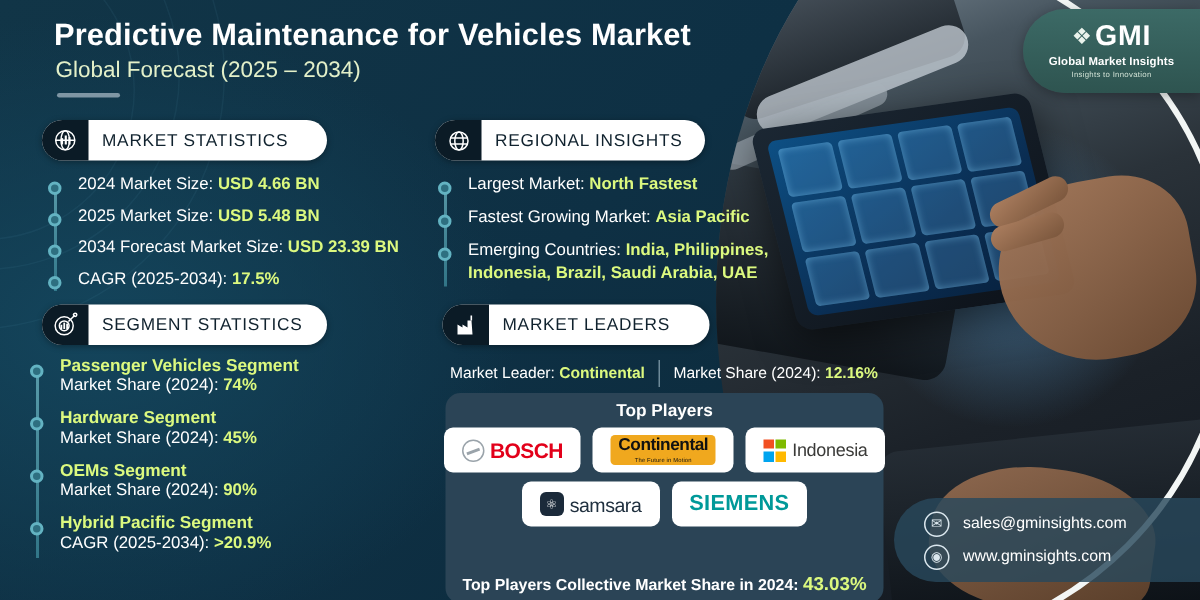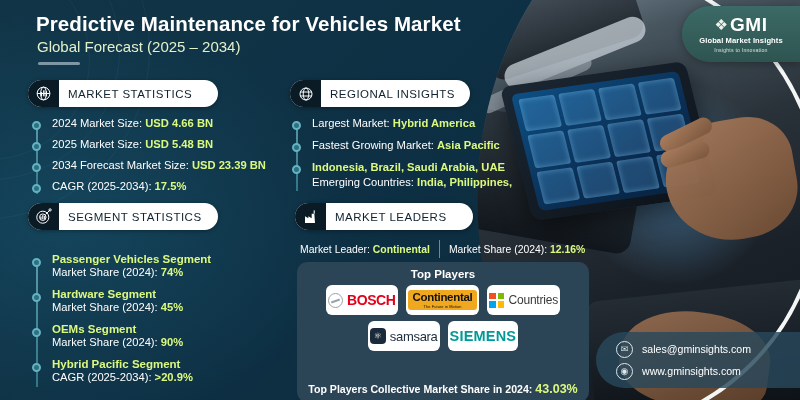--- a/index.html
+++ b/index.html
@@ -170,21 +170,21 @@
   .tl-dot {
     position:absolute; left:-4px; top:5px; width:9px; height:9px; border-radius:50%;
     background:#2e6f80; border:2px solid #63b3c2;
   }
   .ln { font-size:11.2px; color:#ffffff; white-space:nowrap; line-height:15px; }
   .val { color:#dcf97f; font-weight:bold; }
   .hdr-yellow { color:#dcf97f; font-weight:bold; font-size:11.5px; }
 
   #market-stats-list { left:36px; top:116px; }
   #regional-list     { left:296px; top:116px; }
-  #segment-list      { left:36px; top:238px;margin-top:15px; }
+  #segment-list      { left:24px; top:238px; }
 
   #market-stats-list .tl-row { margin-bottom:6px; }
   #regional-list .tl-row { margin-bottom:7px; }
   #segment-list .tl-row { margin-bottom:9px; }
   #segment-list .ln { line-height:14px; }
 
   
   .leader-row {
     position:absolute; left:300px; top:240px; width:288px;
     display:flex; align-items:center; gap:9px;
@@ -196,21 +196,21 @@
     position:absolute; left:297px; top:262px; width:292px; height:140px;
     background:#2b4456; border-radius:10px;
     padding:6px 8px 6px;
     display:flex; flex-direction:column; align-items:center;
   }
   .players-title{ font-size:11.5px; font-weight:bold; color:#ffffff; margin-bottom:5px; }
   .logo-row{ display:flex; justify-content:center; gap:8px; margin-bottom:6px; }
   .logo {
     background:#ffffff; border-radius:6px; height:30px;
     display:flex; align-items:center; justify-content:center;
-    padding:0 2px; gap:4px;
+    padding:0 12px; gap:4px;
   }
   .bosch-txt{ color:#e2001a; font-weight:bold; font-size:14px; letter-spacing:-.4px;}
   .bosch-mark{
     width:15px; height:15px; border-radius:50%;
     border:1.6px solid #9aa3aa; position:relative; flex:0 0 auto;
   }
   .bosch-mark::after{
     content:""; position:absolute; left:2px; top:6px; width:9px; height:2px;
     background:#9aa3aa; transform:rotate(-20deg);
   }
@@ -350,30 +350,30 @@
           <line x1="3" y1="15" x2="21" y2="15"></line>
       </svg>
     </span>
     <span class="pill-label">REGIONAL INSIGHTS</span>
   </div>
 
   <div class="tl" id="regional-list">
     <div class="tl-line"></div>
     <div class="tl-row">
       <span class="tl-dot"></span>
-      <div class="ln"><span>Largest Market: </span><span class="val">Hybrid America</span></div>
+      <div class="ln"><span>Largest Market: </span><span class="val">North Fastest</span></div>
     </div>
     <div class="tl-row">
       <span class="tl-dot"></span>
       <div class="ln"><span>Fastest Growing Market: </span><span class="val">Asia Pacific</span></div>
     </div>
     <div class="tl-row">
       <span class="tl-dot"></span>
+      <div class="ln"><span>Emerging Countries: </span><span class="val">India, Philippines,</span></div>
       <div class="ln"><span class="val">Indonesia, Brazil, Saudi Arabia, UAE</span></div>
-      <div class="ln"><span>Emerging Countries: </span><span class="val">India, Philippines,</span></div>
     </div>
   </div>
 
   <div class="pill" id="pill-segment-stats">
     <span class="pill-icon">
       <svg width="17" height="17" viewBox="0 0 24 24" fill="none" stroke="#ffffff" stroke-width="1.4">
         <circle cx="11" cy="13" r="8.5"></circle>
           <circle cx="11" cy="13" r="4.6"></circle>
         <rect x="7.5" y="12" width="1.7" height="4" fill="#fff" stroke="none"></rect>
         <rect x="10.2" y="10" width="1.7" height="6" fill="#fff" stroke="none"></rect>
@@ -439,21 +439,21 @@
           <span class="conti-sub">The Future in Motion</span>
         </span>
       </div>
       <div class="logo">
         <span class="ms-grid">
           <i style="background:#f25022"></i>
             <i style="background:#7fba00"></i>
           <i style="background:#00a4ef"></i>
             <i style="background:#ffb900"></i>
         </span>
-        <span class="ms-txt">Countries</span>
+        <span class="ms-txt">Indonesia</span>
       </div>
     </div>
 
     <div class="logo-row">
       <div class="logo">
         <span class="sams-mark">
             <span>⚛</span>
           </span>
         <span class="sams-txt">samsara</span>
       </div>

